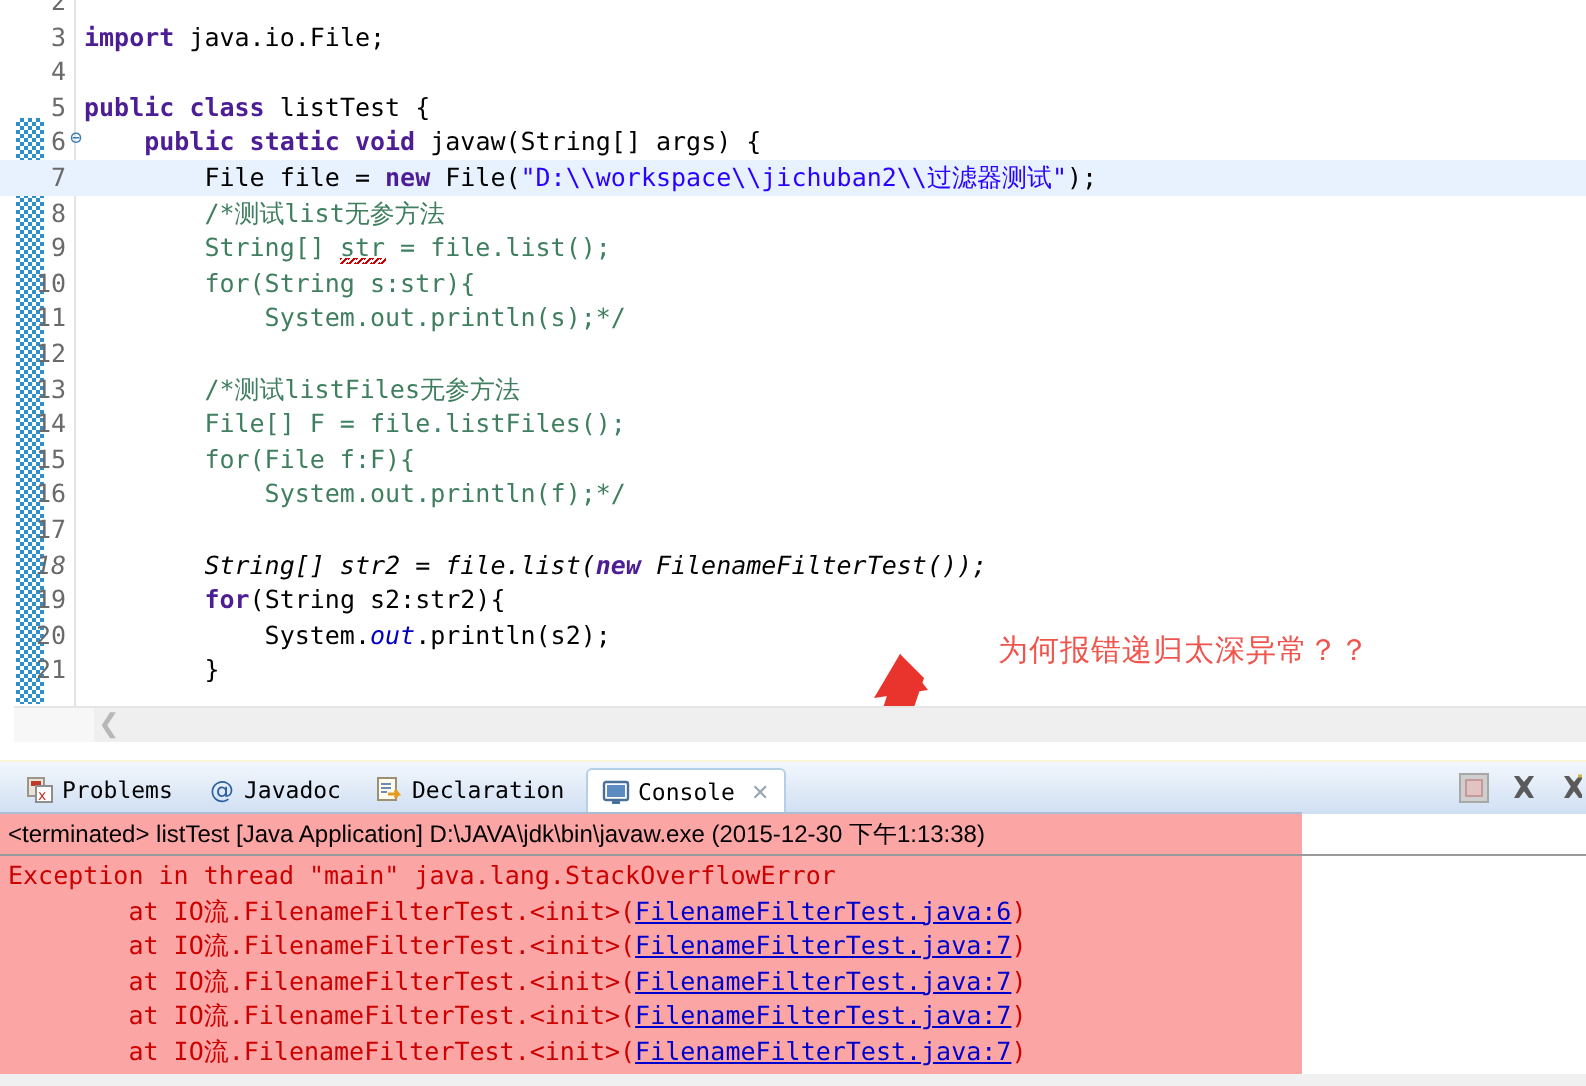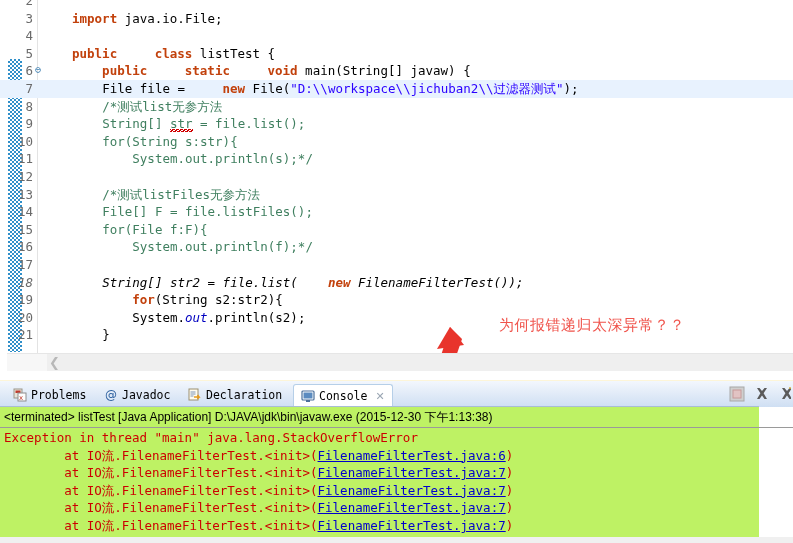--- a/index.html
+++ b/index.html
@@ -98,21 +98,21 @@
     line-height: 10px;
   }
 
   .ctext {
     position: absolute;
     left: 42px;
     white-space: pre;
     color: #000000;
   }
 
-  .kw      { color: #c2410c; font-weight: bold; margin-left: 30px; }
+  .kw      { color: #4c1d95; font-weight: bold; }
   .cmt     { color: #3f7f5f; }
   .str     { color: #2a00ff; }
   .fld     { color: #0000c0; font-style: italic; }
   .plain   { color: #000000; }
 
   
   .squig {
     border-bottom: 0;
     background-image: repeating-linear-gradient(
       -45deg, #d00000 0 1px, transparent 1px 2px);
@@ -247,23 +247,23 @@
     display: flex;
     align-items: center;
     gap: 9px;
     padding-right: 2px;
   }
 
   .console-body {
     position: absolute;
     left: 0;
     top: 26px;
-    width: 759px;
+    width: 651px;
     height: 137px;
-    background: #bef264;
+    background: #fca5a5;
     border-top: 1px solid #a9bdd4;
   }
 
   .term-line {
     position: absolute;
     left: 4px;
     top: 2px;
     font-family: "Liberation Sans", sans-serif;
     font-size: 12px;
     color: #000000;
@@ -311,21 +311,21 @@
 
   <div class="editor-left-margin"></div>
   <div class="fold-bar"></div>
   <div class="gutter-sep"></div>
 
   <div class="code-layer" id="code-layer">
       <div class="ln-row" style="top: -8px;"><span class="lnum">2</span><span class="ctext"></span></div>
       <div class="ln-row" style="top: 9.6px;"><span class="lnum">3</span><span class="ctext"><span class="kw">import</span><span class="plain"> java.io.File;</span></span></div>
       <div class="ln-row" style="top: 27.2px;"><span class="lnum">4</span><span class="ctext"></span></div>
       <div class="ln-row" style="top: 44.8px;"><span class="lnum">5</span><span class="ctext"><span class="kw">public</span><span class="plain"> </span><span class="kw">class</span><span class="plain"> listTest {</span></span></div>
-      <div class="ln-row" style="top: 62.4px;"><span class="lnum">6</span><span class="fold-glyph">⊖</span><span class="ctext"><span class="plain">    </span><span class="kw">public</span><span class="plain"> </span><span class="kw">static</span><span class="plain"> </span><span class="kw">void</span><span class="plain"> main(String[] javaw) {</span></span></div>
+      <div class="ln-row" style="top: 62.4px;"><span class="lnum">6</span><span class="fold-glyph">⊖</span><span class="ctext"><span class="plain">    </span><span class="kw">public</span><span class="plain"> </span><span class="kw">static</span><span class="plain"> </span><span class="kw">void</span><span class="plain"> javaw(String[] args) {</span></span></div>
       <div class="ln-row current" style="top: 80px;"><span class="lnum">7</span><span class="ctext"><span class="plain">        File file = </span><span class="kw">new</span><span class="plain"> File(</span><span class="str">"D:\\workspace\\jichuban2\\过滤器测试"</span><span class="plain">);</span></span></div>
       <div class="ln-row" style="top: 97.6px;"><span class="lnum">8</span><span class="ctext"><span class="cmt">        /*测试list无参方法</span></span></div>
       <div class="ln-row" style="top: 115.2px;"><span class="lnum">9</span><span class="ctext"><span class="cmt">        String[] </span><span class="cmt squig">str</span><span class="cmt"> = file.list();</span></span></div>
       <div class="ln-row" style="top: 132.8px;"><span class="lnum">10</span><span class="ctext"><span class="cmt">        for(String s:str){</span></span></div>
       <div class="ln-row" style="top: 150.4px;"><span class="lnum">11</span><span class="ctext"><span class="cmt">            System.out.println(s);*/</span></span></div>
       <div class="ln-row" style="top: 168px;"><span class="lnum">12</span><span class="ctext"></span></div>
       <div class="ln-row" style="top: 185.6px;"><span class="lnum">13</span><span class="ctext"><span class="cmt">        /*测试listFiles无参方法</span></span></div>
       <div class="ln-row" style="top: 203.2px;"><span class="lnum">14</span><span class="ctext"><span class="cmt">        File[] F = file.listFiles();</span></span></div>
       <div class="ln-row" style="top: 220.8px;"><span class="lnum">15</span><span class="ctext"><span class="cmt">        for(File f:F){</span></span></div>
       <div class="ln-row" style="top: 238.4px;"><span class="lnum">16</span><span class="ctext"><span class="cmt">            System.out.println(f);*/</span></span></div>

